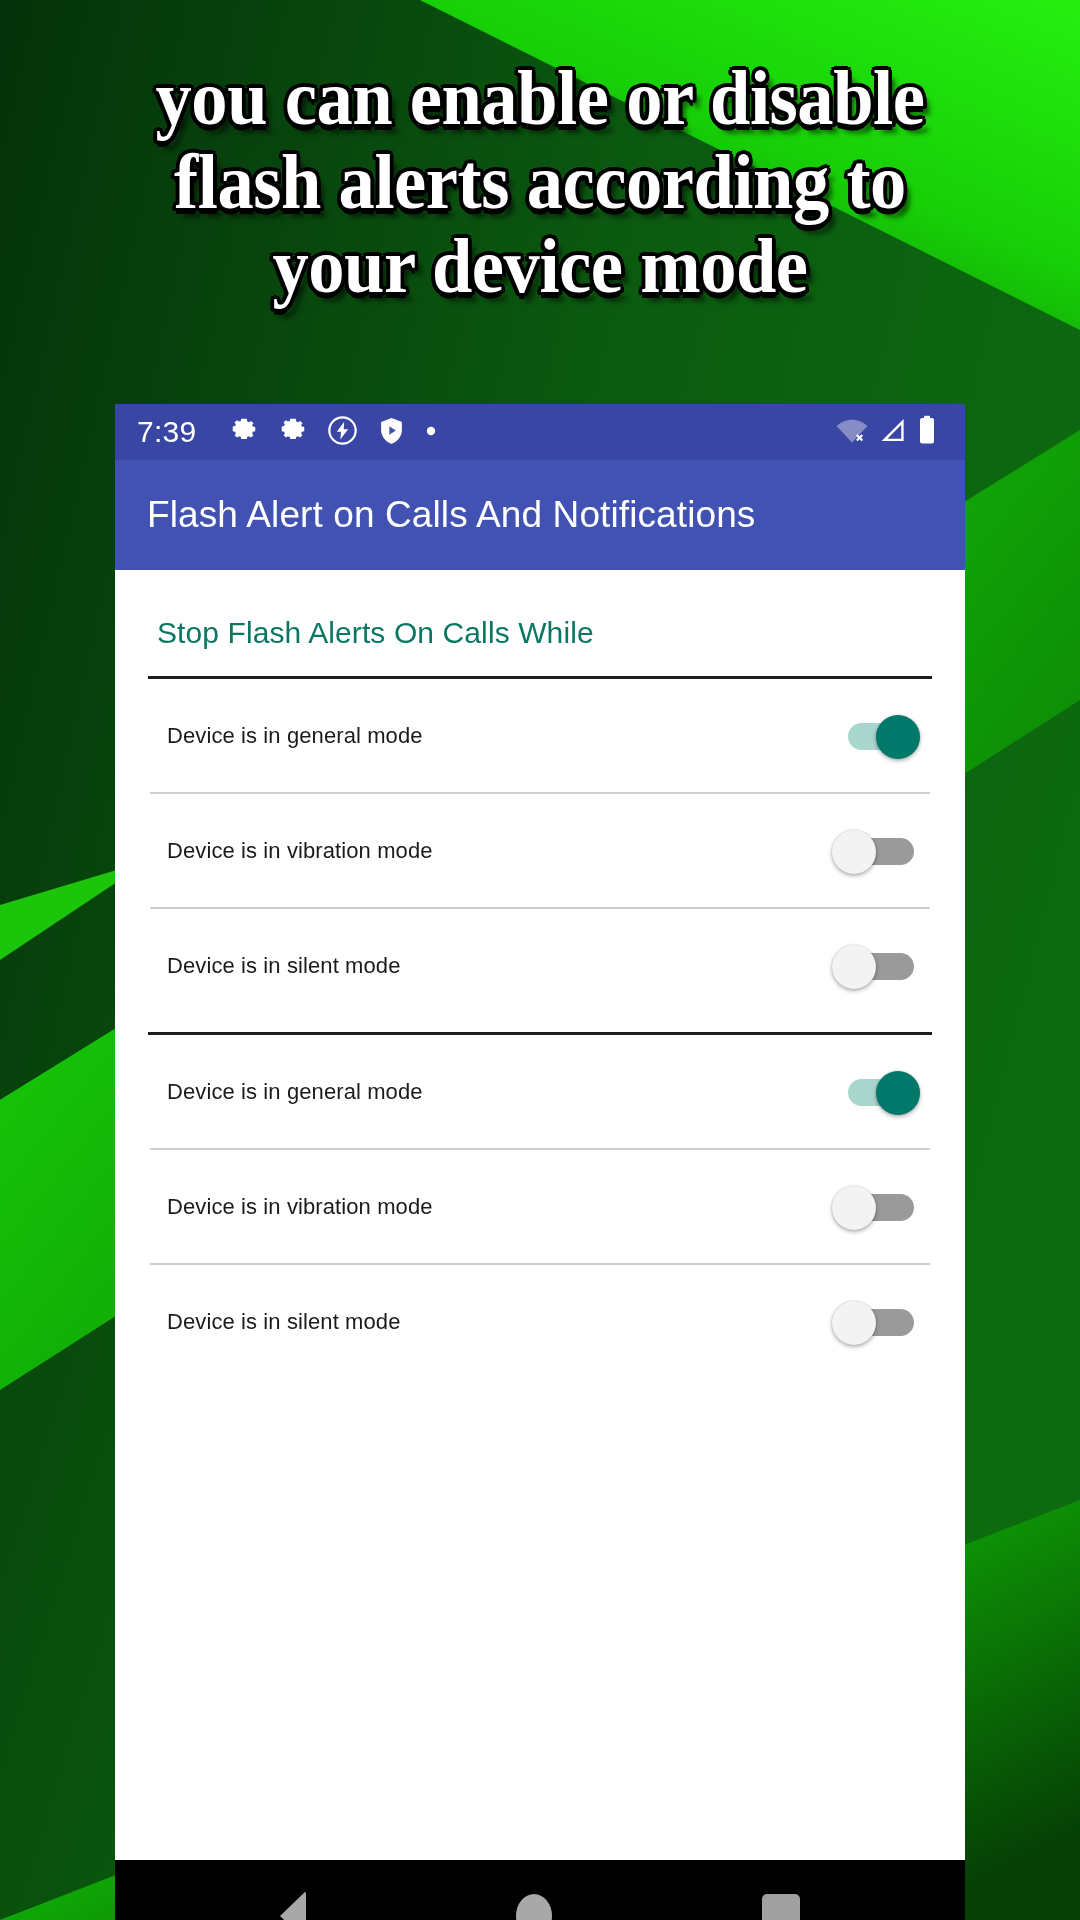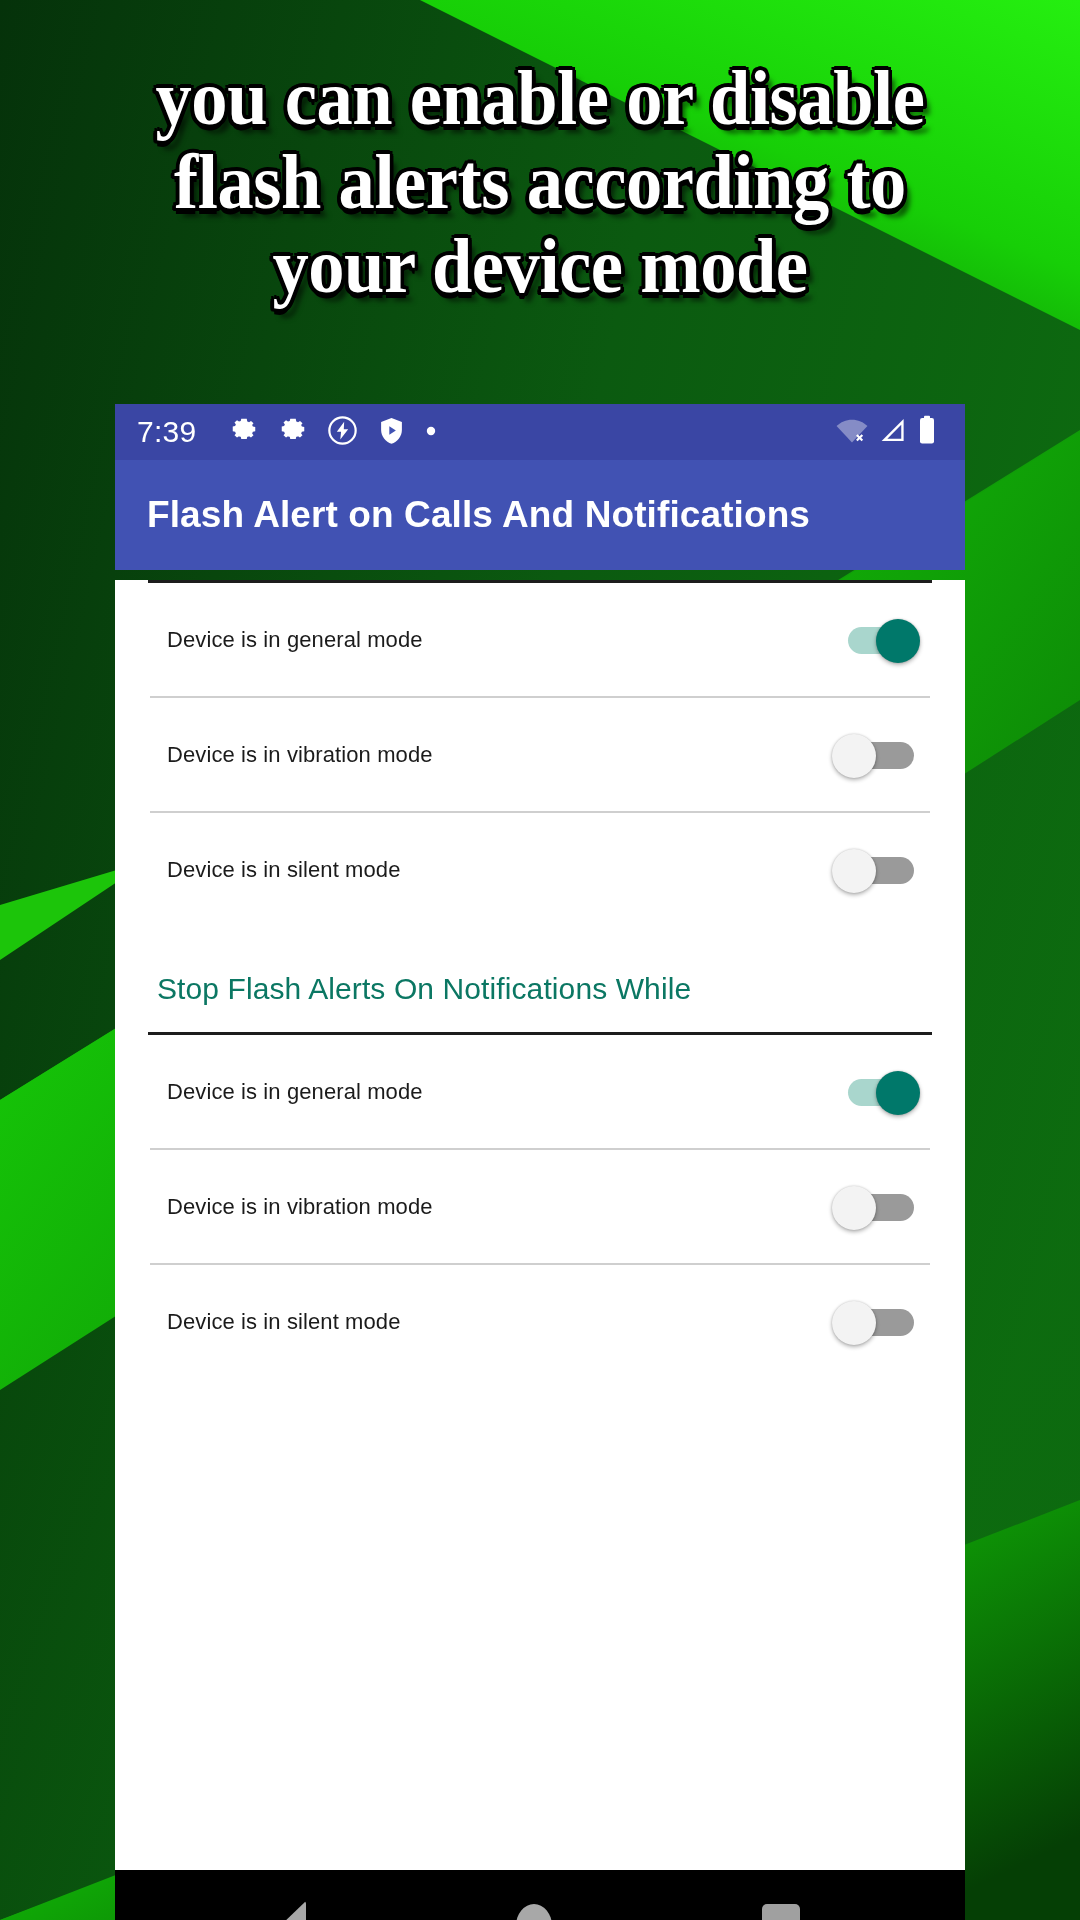--- a/index.html
+++ b/index.html
@@ -52,21 +52,21 @@
   .sb-left { display:flex; align-items:center; gap:19px; margin-left:32px; }
   .sb-right { margin-left:auto; display:flex; align-items:center; gap:9px; }
   .sb-ic { display:block; }
 
   .appbar {
     height:110px; background:#4152b3;
     display:flex; align-items:center;
     padding-left:32px;
   }
   .appbar-title {
-    color:#ffffff; font-size:37px; font-weight:700;
+    color:#ffffff; font-size:37px; font-weight:400;
     letter-spacing:0.1px; white-space:nowrap;
   }
 
   .content {
     background:#ffffff;
     height:1290px;
     padding:0 33px;
     position:relative;
   }
 
@@ -223,20 +223,23 @@
     </div>
   </div>
 
   <div class="appbar">
     <div class="appbar-title">Flash Alert on Calls And Notifications</div>
   </div>
 
   <div class="content">
 
     <div>
+      <div class="section-head">
+        <div class="title">Stop Flash Alerts On Calls While</div>
+      </div>
       <div class="section-rule"></div>
 
       <div class="row">
         <div class="row-label">Device is in general mode</div>
         <div class="switch on">
           <div class="track"></div>
           <div class="thumb"></div>
         </div>
       </div>
       <div class="row-divider"></div>
@@ -253,23 +256,20 @@
       <div class="row">
         <div class="row-label">Device is in silent mode</div>
         <div class="switch off">
           <div class="track"></div>
           <div class="thumb"></div>
         </div>
       </div>
     </div>
 
     <div>
-      <div class="section-head">
-        <div class="title">Stop Flash Alerts On Notifications While</div>
-      </div>
       <div class="section-rule"></div>
 
       <div class="row">
         <div class="row-label">Device is in general mode</div>
         <div class="switch on">
           <div class="track"></div>
           <div class="thumb"></div>
         </div>
       </div>
       <div class="row-divider"></div>

